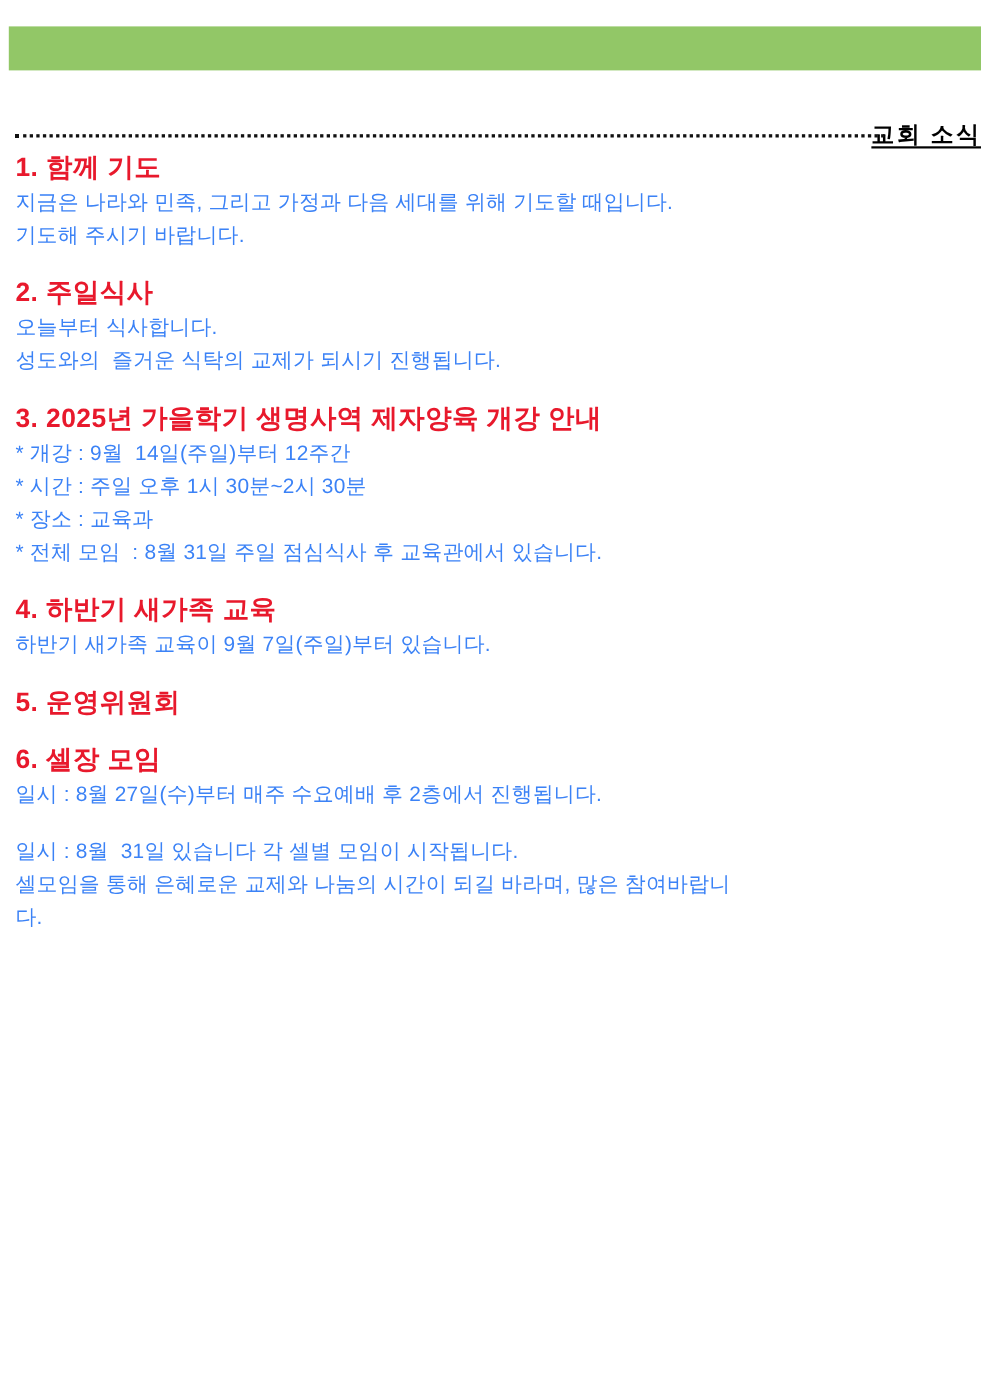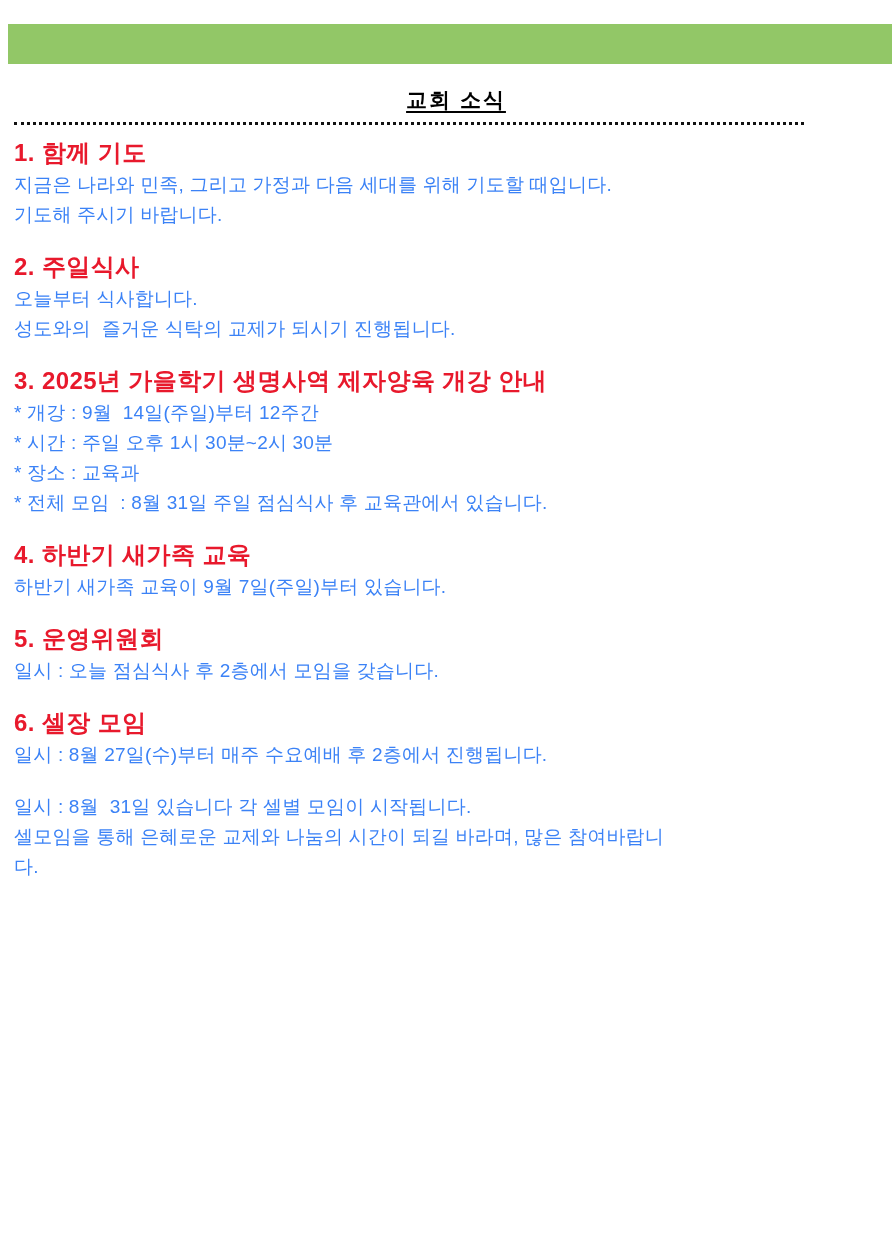--- a/index.html
+++ b/index.html
@@ -27,25 +27,25 @@
     left: 8px;
     top: 24px;
     width: 884px;
     height: 40px;
     background: #92c767;
   }
   
   .title-row {
     position: absolute;
     left: 14px;
-    top: 86px;
+    top: 108px;
     width: 878px;
     display: flex;
     align-items: flex-end;
-    justify-content: center;
+    justify-content: flex-end;
   }
   .title-text {
     font-size: 21px;
     font-weight: bold;
     letter-spacing: 2px;
     text-decoration: underline;
     text-underline-offset: 4px;
     white-space: nowrap;
     padding-left: 6px;
   }
@@ -125,21 +125,20 @@
 
     <div class="section">
       <p class="sec-head">4. 하반기 새가족 교육</p>
       <p class="sec-line">하반기 새가족 교육이 9월 7일(주일)부터 있습니다.</p>
     </div>
 
     <div class="gap-sm"></div>
 
     <div class="section">
       <p class="sec-head">5. 운영위원회</p>
-      <p class="sec-line">일시 : 오늘 점심식사 후 2층에서 모임을 갖습니다.</p>
     </div>
 
     <div class="gap-sm"></div>
 
     <div class="section">
       <p class="sec-head">6. 셀장 모임</p>
       <p class="sec-line">일시 : 8월 27일(수)부터 매주 수요예배 후 2층에서 진행됩니다.</p>
     </div>
 
     <div class="gap-sm"></div>

